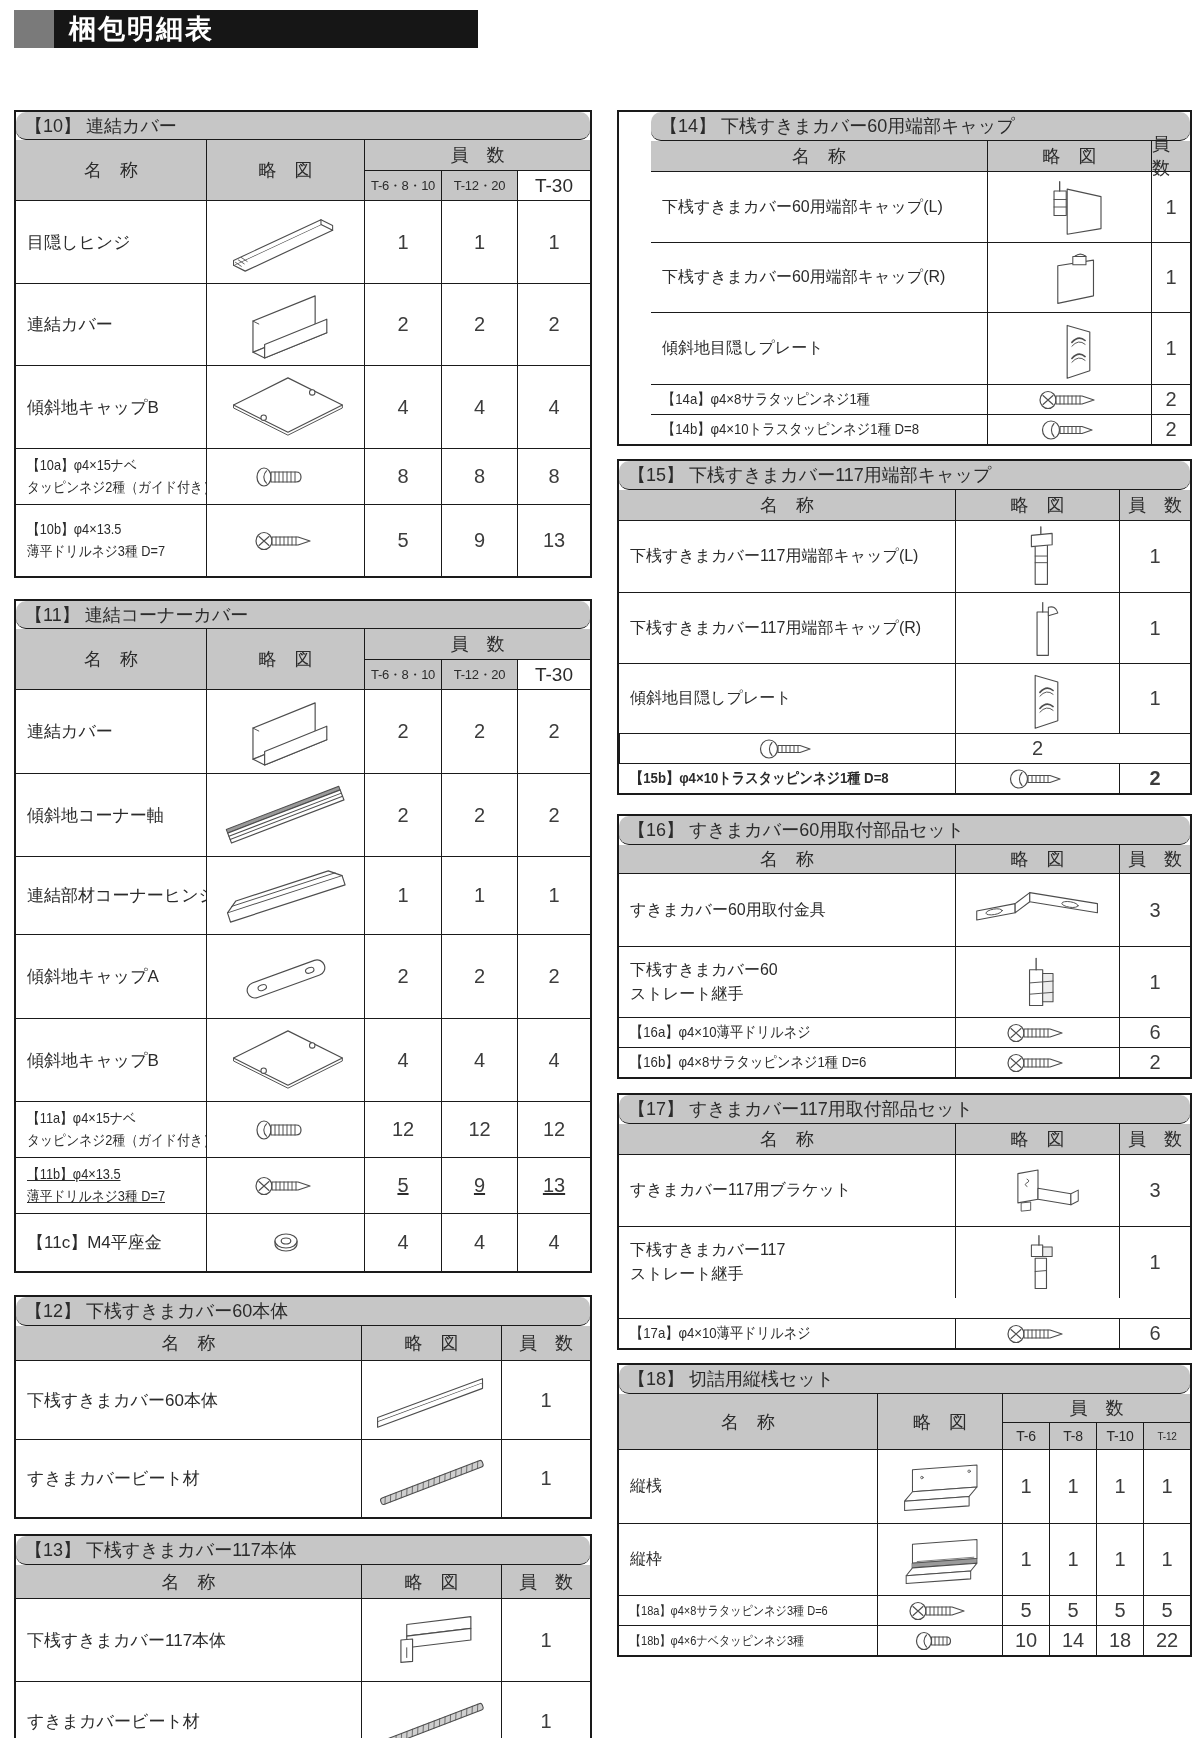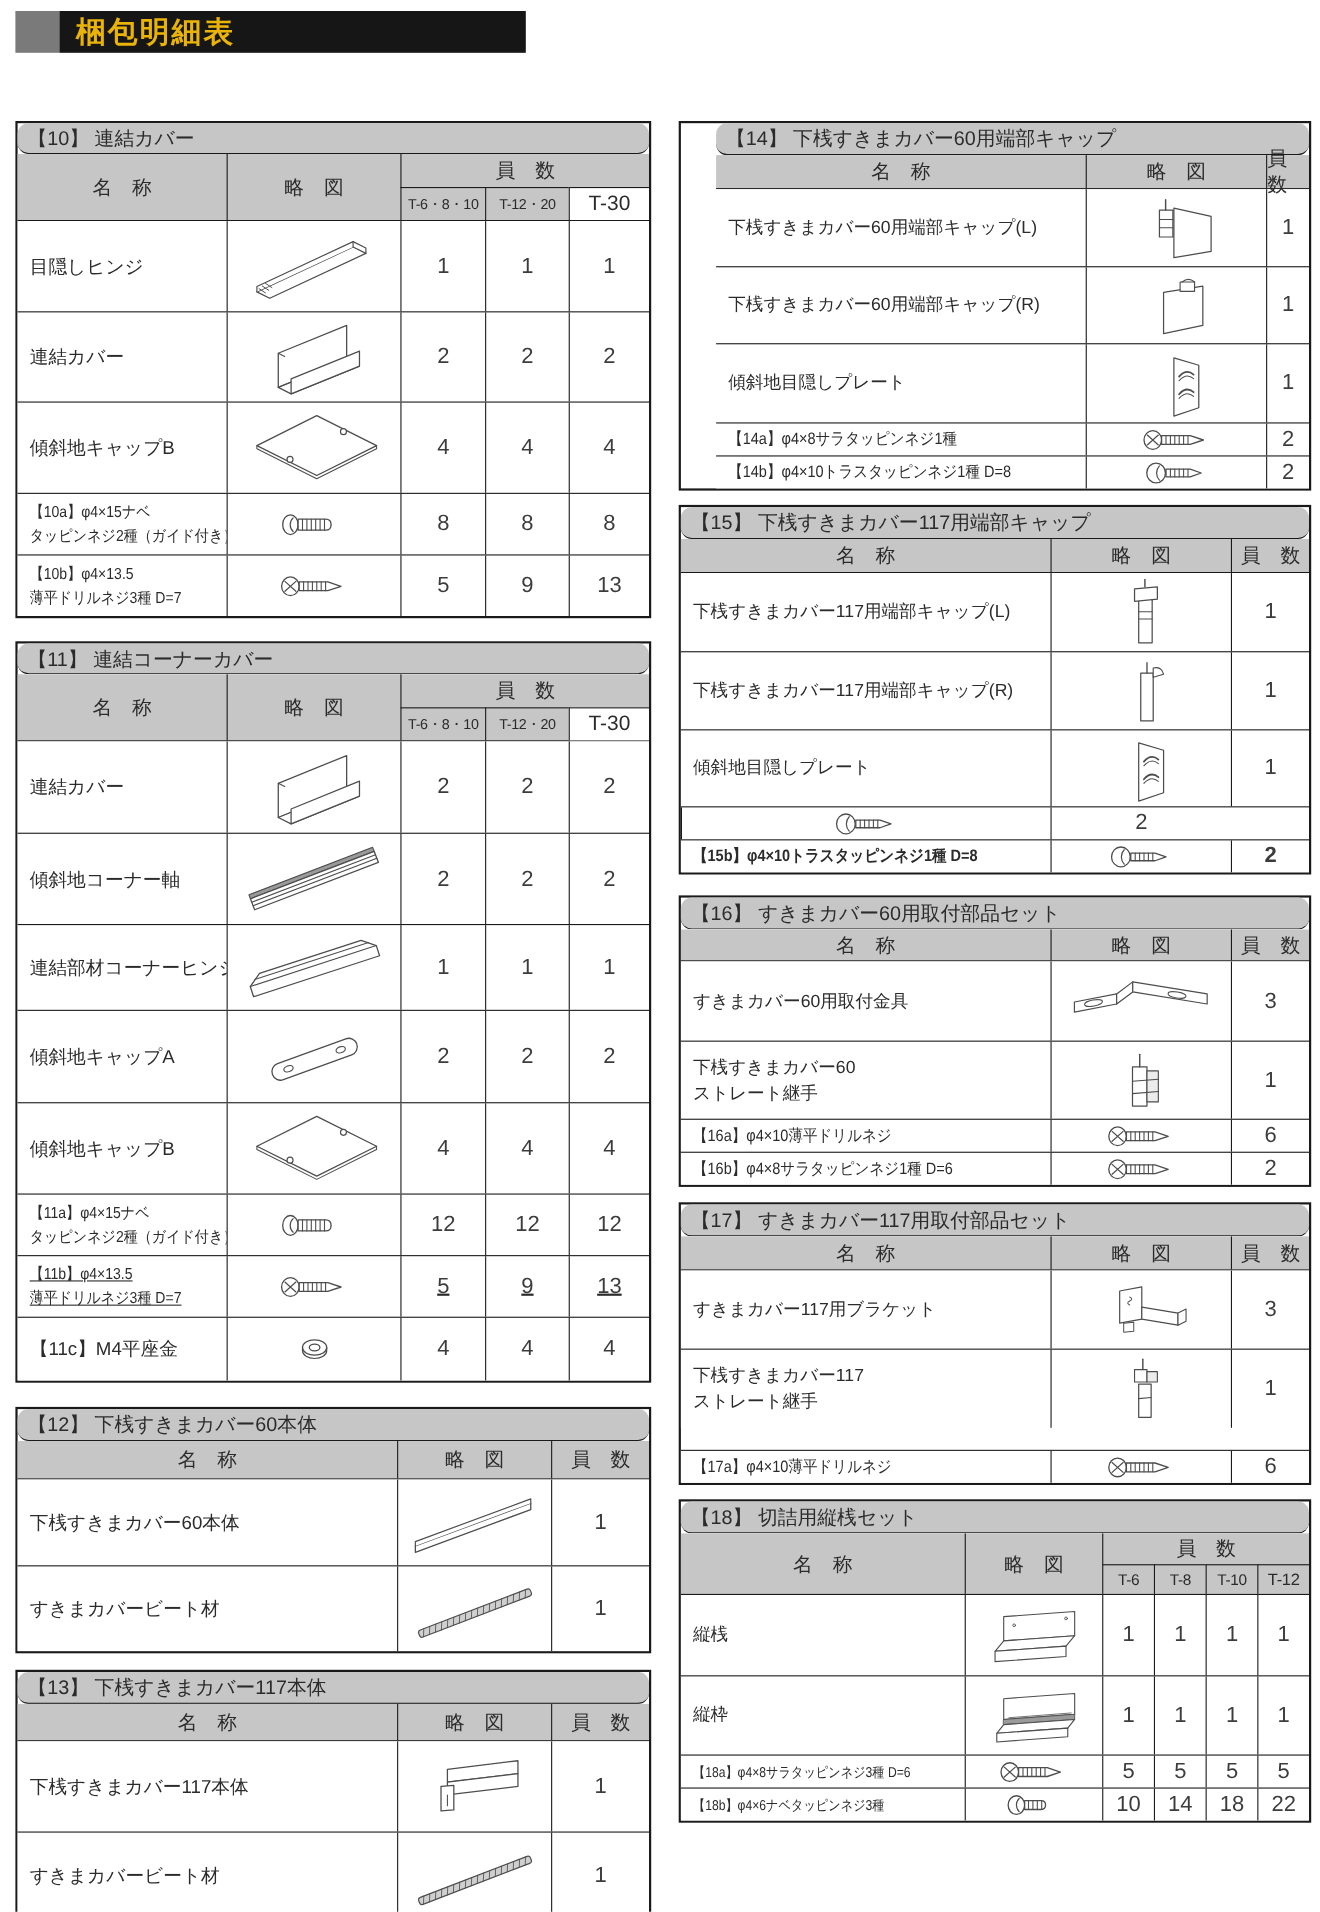--- a/index.html
+++ b/index.html
@@ -12,21 +12,21 @@
   }
   html,body { background:#ffffff; }
   body {
     width: 1200px; height: 1738px; position: relative;
     font-family: "Liberation Sans", "DejaVu Sans", sans-serif;
     color: var(--ink);
   }
   
   .hdr-square { position:absolute; left:14px; top:10px; width:40px; height:38px; background:var(--square); }
   .hdr-bar { position:absolute; left:54px; top:10px; width:424px; height:38px; background:var(--bar);
-             color:#eab308; display:flex; align-items:center; padding-left:15px;
+             color:#ffffff; display:flex; align-items:center; padding-left:15px;
              font-size:27px; font-weight:bold; letter-spacing:2px; }
   
   .col { position:absolute; top:110px; }
   .col-left  { left:14px;  width:578px; }
   .col-right { left:617px; width:575px; }
   
   .tbl { border:2px solid var(--border); background:#fff; }
   .tbl-title { display:flex; align-items:center; padding-left:9px; font-size:18px;
                background:var(--gray); border-bottom:1.5px solid var(--border);border-radius:10px; }
   .head { display:grid; background:var(--gray); border-bottom:1.5px solid var(--border); }
@@ -131,21 +131,21 @@
             <ellipse cx="10" cy="12" rx="7" ry="9" fill="#fff" stroke="#4d4d4d" stroke-linejoin="round" stroke-linecap="round" stroke-width="1.2"></ellipse>
             <path d="M12.5 5.8 a8.5 8.5 0 0 0 0 12.4" fill="none" stroke="#4d4d4d" stroke-linejoin="round" stroke-linecap="round" stroke-width="1.1"></path>
             <path d="M17 7 h25 q5 0 5 5 q0 5 -5 5 h-25 z" fill="#fff" stroke="#4d4d4d" stroke-linejoin="round" stroke-linecap="round" stroke-width="1.2"></path>
             <path d="M21 7 v10 M25 7 v10 M29 7 v10 M33 7 v10 M37 7 v10 M41 7 v10" fill="none" stroke="#4d4d4d" stroke-linejoin="round" stroke-linecap="round" stroke-width="1"></path>
           </svg>
         </div>
         <div class="cell qty">8</div>
         <div class="cell qty">8</div>
         <div class="cell qty">8</div>
       </div>
-      <div class="row" style="grid-template-columns: 190px 158px 77px 76px 1fr; height: 56px;">
+      <div class="row" style="grid-template-columns: 190px 158px 77px 76px 1fr; height: 72px;">
         <div class="cell name cond cond-s">
           <div class="line">【10b】φ4×13.5</div>
           <div class="line">薄平ドリルネジ3種 D=7</div>
         </div>
         <div class="cell diag">
           <svg width="64" height="24" viewBox="0 0 64 24">
             <ellipse cx="10" cy="12" rx="8" ry="8.5" fill="#fff" stroke="#4d4d4d" stroke-linejoin="round" stroke-linecap="round" stroke-width="1.2"></ellipse>
             <path d="M5 7.5 L15 16.5 M15 7.5 L5 16.5" fill="none" stroke="#4d4d4d" stroke-linejoin="round" stroke-linecap="round" stroke-width="1.1"></path>
             <polygon points="18,8 44,8 56,12 44,16 18,16" fill="#fff" stroke="#4d4d4d" stroke-linejoin="round" stroke-linecap="round" stroke-width="1.2"></polygon>
             <path d="M22 8 v8 M26 8 v8 M30 8 v8 M34 8 v8 M38 8 v8 M42 8 v8" fill="none" stroke="#4d4d4d" stroke-linejoin="round" stroke-linecap="round" stroke-width="1"></path>
@@ -665,21 +665,21 @@
       <div class="tbl-title" style="height: 29px;">
         <span>【18】 切詰用縦桟セット</span>
       </div>
       <div class="head" style="grid-template-columns: 258px 125px 1fr 1fr 1fr 1fr; grid-template-rows: 28px 27px;">
         <div class="hc" style="grid-row: 1 / 3;">名　称</div>
         <div class="hc bl" style="grid-row: 1 / 3;">略　図</div>
         <div class="hc bl" style="grid-area: 1 / 3 / auto / -1;">員　数</div>
         <div class="hc bl sub" style="font-size: 14px; grid-area: 2 / 3;">T-6</div>
         <div class="hc bl sub" style="font-size: 14px; grid-area: 2 / 4;">T-8</div>
         <div class="hc bl sub" style="font-size: 14px; grid-area: 2 / 5;">T-10</div>
-        <div class="hc bl sub" style="font-size: 15px; grid-area: 2 / 6;">T-12</div>
+        <div class="hc bl sub" style="font-size: 10px; grid-area: 2 / 6;">T-12</div>
       </div>
       <div class="row r0" style="grid-template-columns: 258px 125px 1fr 1fr 1fr 1fr; height: 73px;">
         <div class="cell name">
           <div class="line">縦桟</div>
         </div>
         <div class="cell diag">
           <svg width="118" height="62" viewBox="0 0 150 76">
             <polygon points="40,16 122,10 122,38 40,44" fill="#fff" stroke="#4d4d4d" stroke-linejoin="round" stroke-linecap="round" stroke-width="1.3"></polygon>
             <polygon points="40,44 122,38 112,50 30,56" fill="#fff" stroke="#4d4d4d" stroke-linejoin="round" stroke-linecap="round" stroke-width="1.3"></polygon>
             <polygon points="30,56 112,50 112,62 30,68" fill="#fff" stroke="#4d4d4d" stroke-linejoin="round" stroke-linecap="round" stroke-width="1.3"></polygon>

